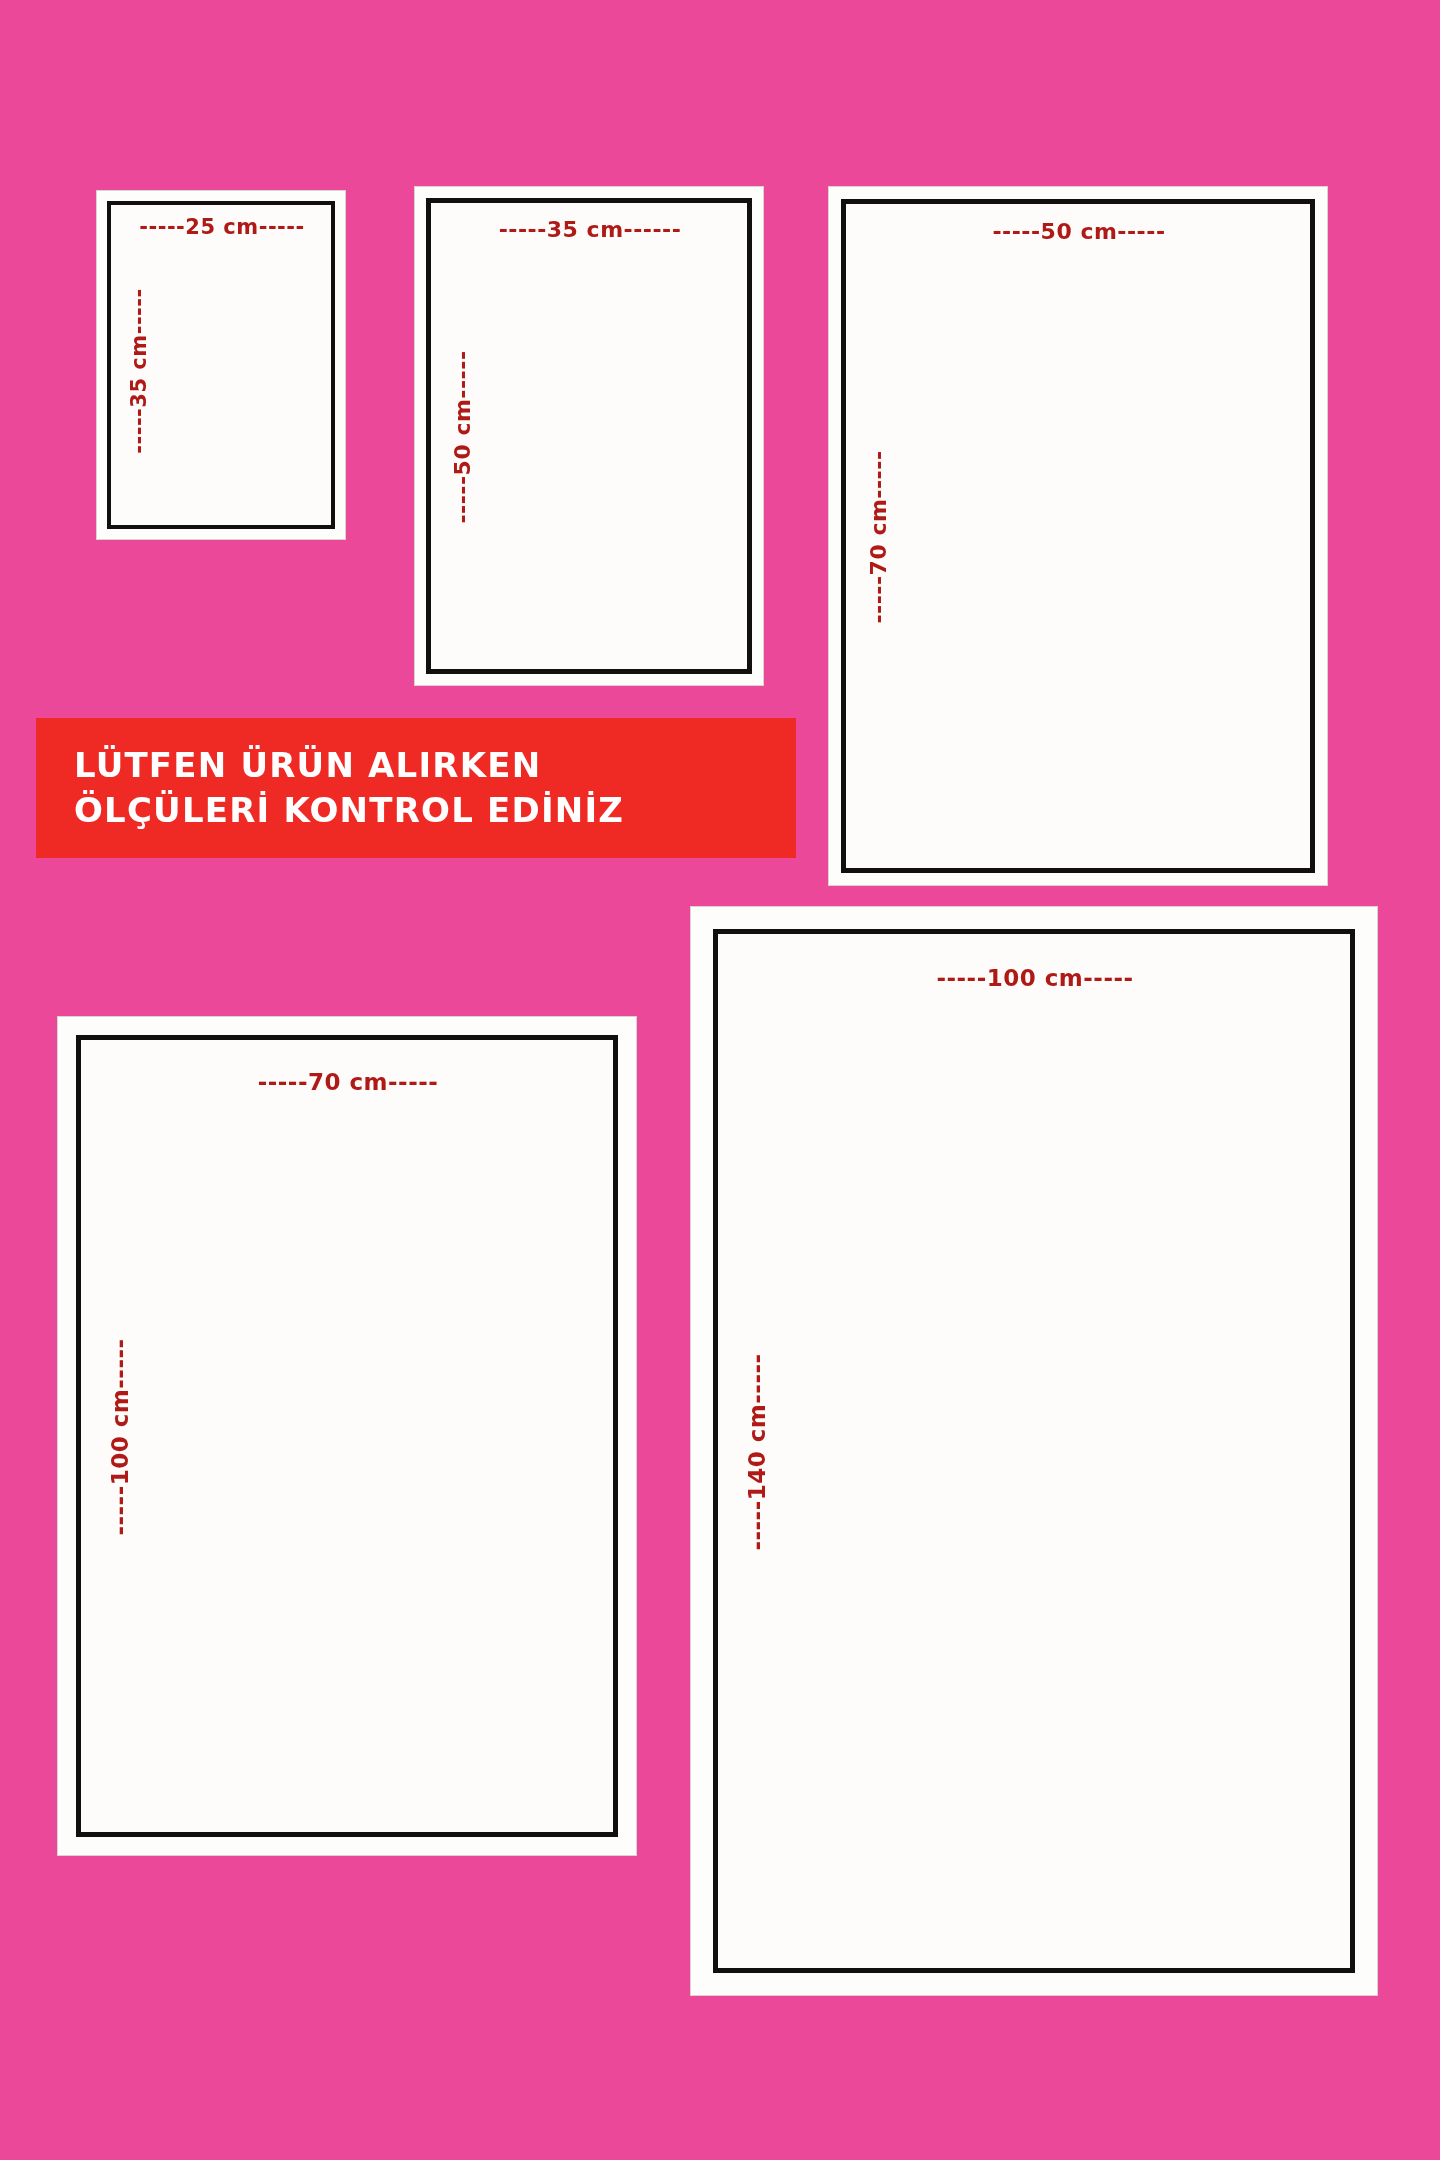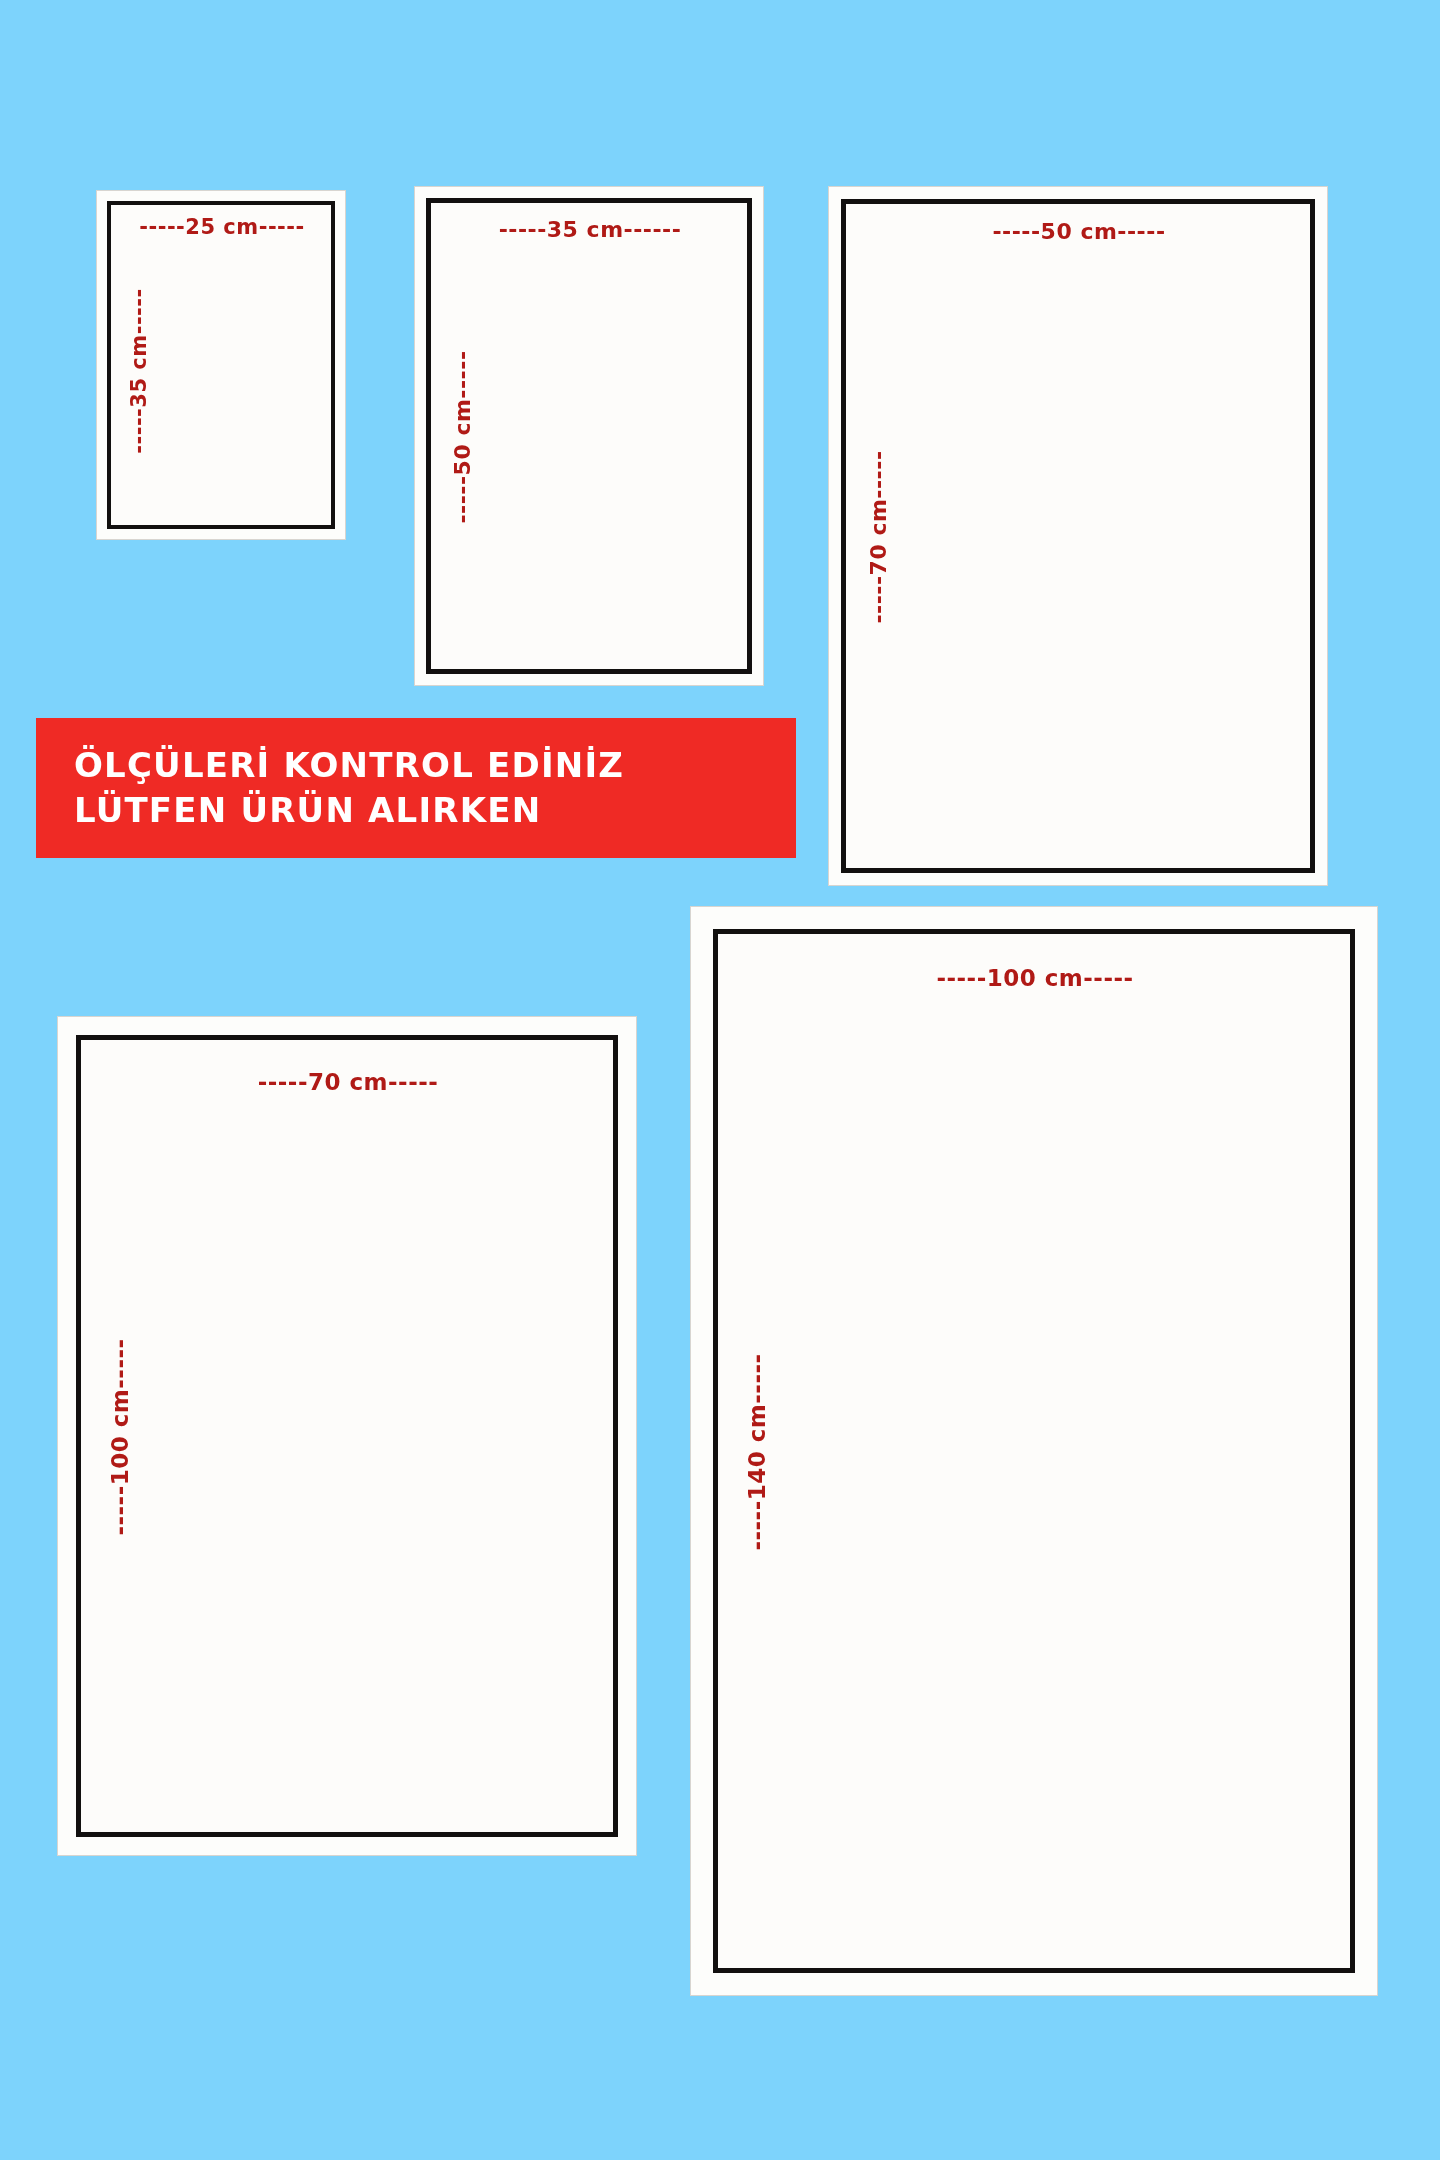--- a/index.html
+++ b/index.html
@@ -12,21 +12,21 @@
     height: 2160px;
     font-family: "DejaVu Sans", sans-serif;
     position: relative;
     overflow: hidden;
   }
   #canvas {
     position: absolute;
     left: 0; top: 0;
     width: 1440px;
     height: 2160px;
-    background: #7dd3fc;
+    background: #ec4899;
   }
   
   .frame {
     position: absolute;
     box-sizing: border-box;
     background: #fdfdfb;
     border: 1px solid #d8d5d0;
     padding: 0;
   }
   .frame .inner {
@@ -102,17 +102,17 @@
     <div class="dim dim-v" style="left:62px; top:420px; font-size:23px;">-----100 cm-----</div>
   </div>
 
   <div class="frame" style="left:690px; top:906px; width:688px; height:1090px;">
     <div class="inner" style="left:22px; top:22px; right:22px; bottom:22px;"></div>
     <div class="dim dim-h" style="left:344px; top:60px; font-size:23px;">-----100 cm-----</div>
     <div class="dim dim-v" style="left:66px; top:545px; font-size:23px;">-----140 cm-----</div>
   </div>
 
   <div id="warning-banner" style="left:36px; top:718px; width:760px; height:140px;">
+    <div class="line">LÜTFEN ÜRÜN ALIRKEN</div>
     <div class="line">ÖLÇÜLERİ KONTROL EDİNİZ</div>
-    <div class="line">LÜTFEN ÜRÜN ALIRKEN</div>
   </div>
 
 </div>
 
 </body></html>

